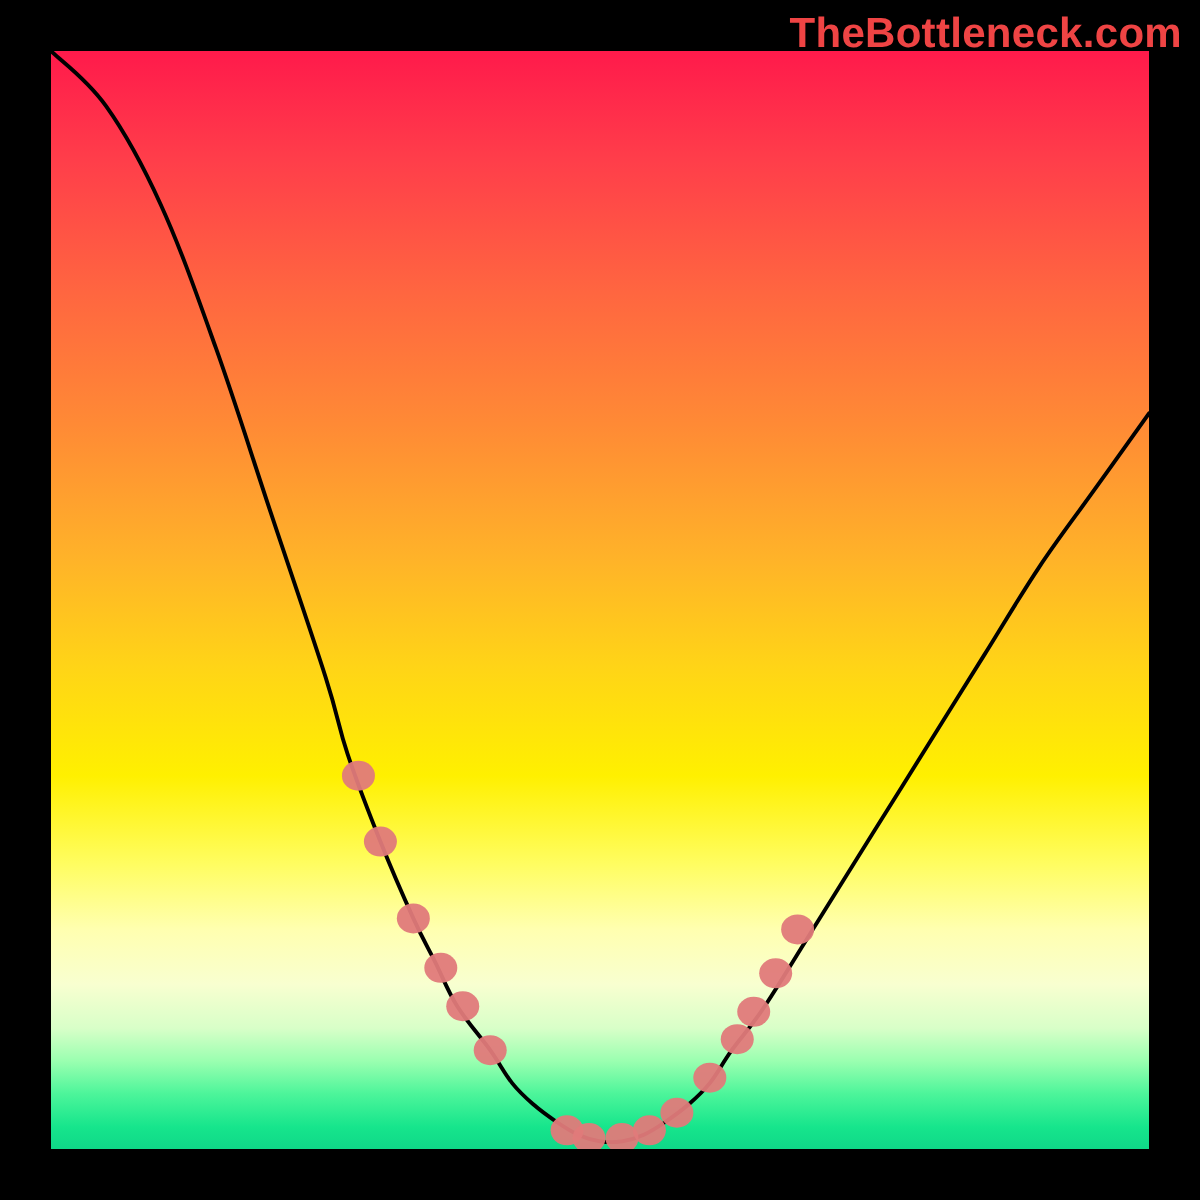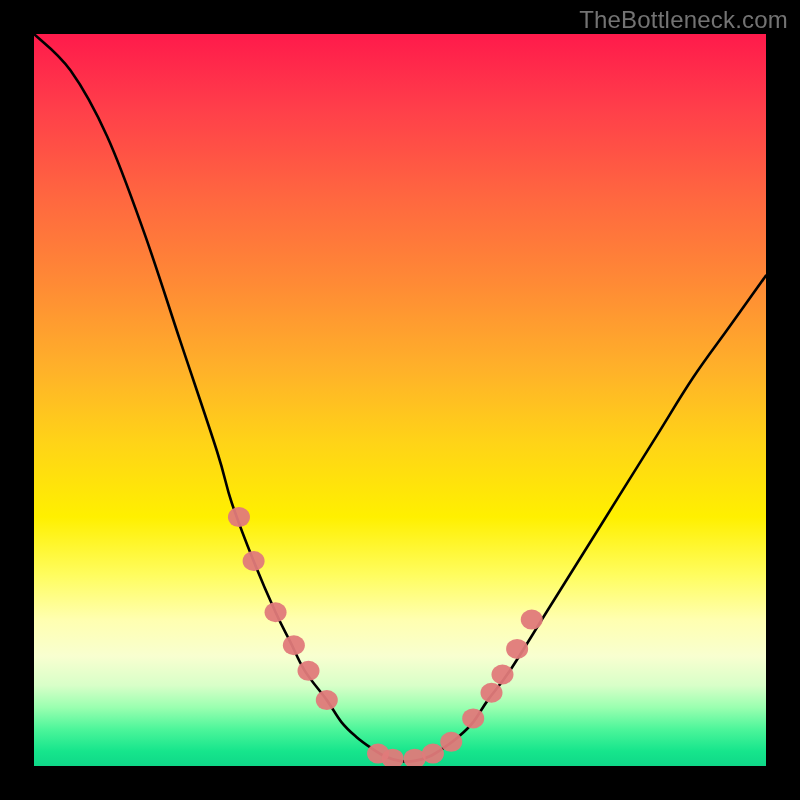--- a/index.html
+++ b/index.html
@@ -43,24 +43,24 @@
       #4cf59a 95%,
       #16e58c 98%,
       #0fd888 100%
     );
     overflow: hidden;
   }
   .watermark {
     position: absolute;
     top: 6px;
     right: 12px;
-    color: #737373;
-    font-size: 24px;
+    color: #ef4444;
+    font-size: 28px;
     letter-spacing: 0.2px;
-    font-weight: 400;
+    font-weight: 700;
   }
   svg.curve {
     position: absolute;
     left: 0;
     top: 0;
     width: 732px;
     height: 732px;
     overflow: visible;
   }
   .marker {

